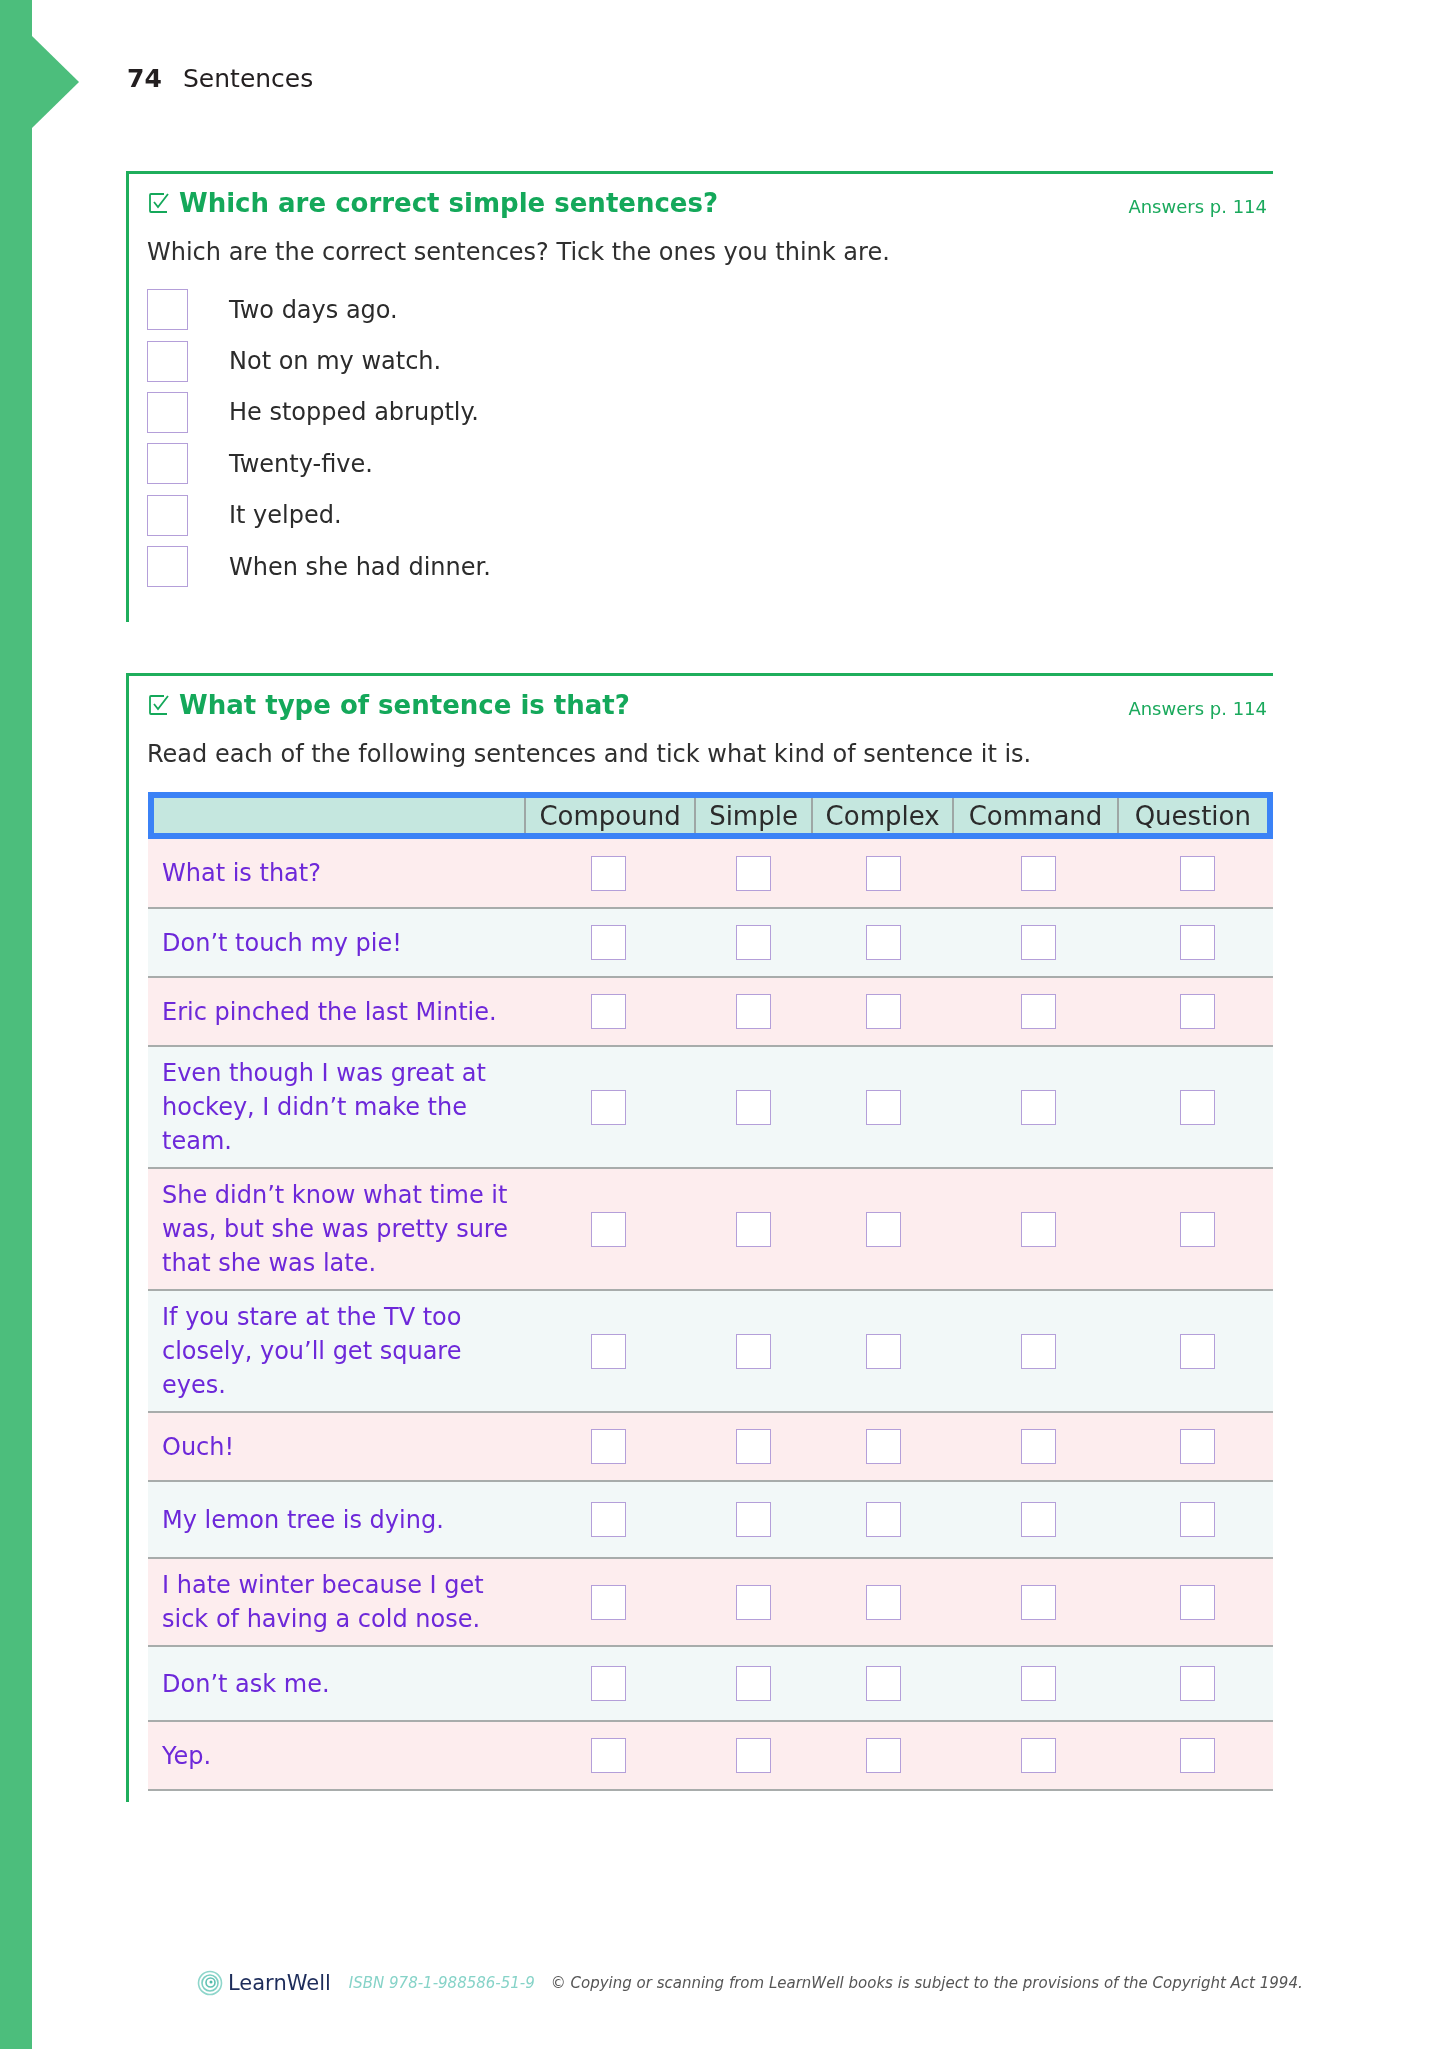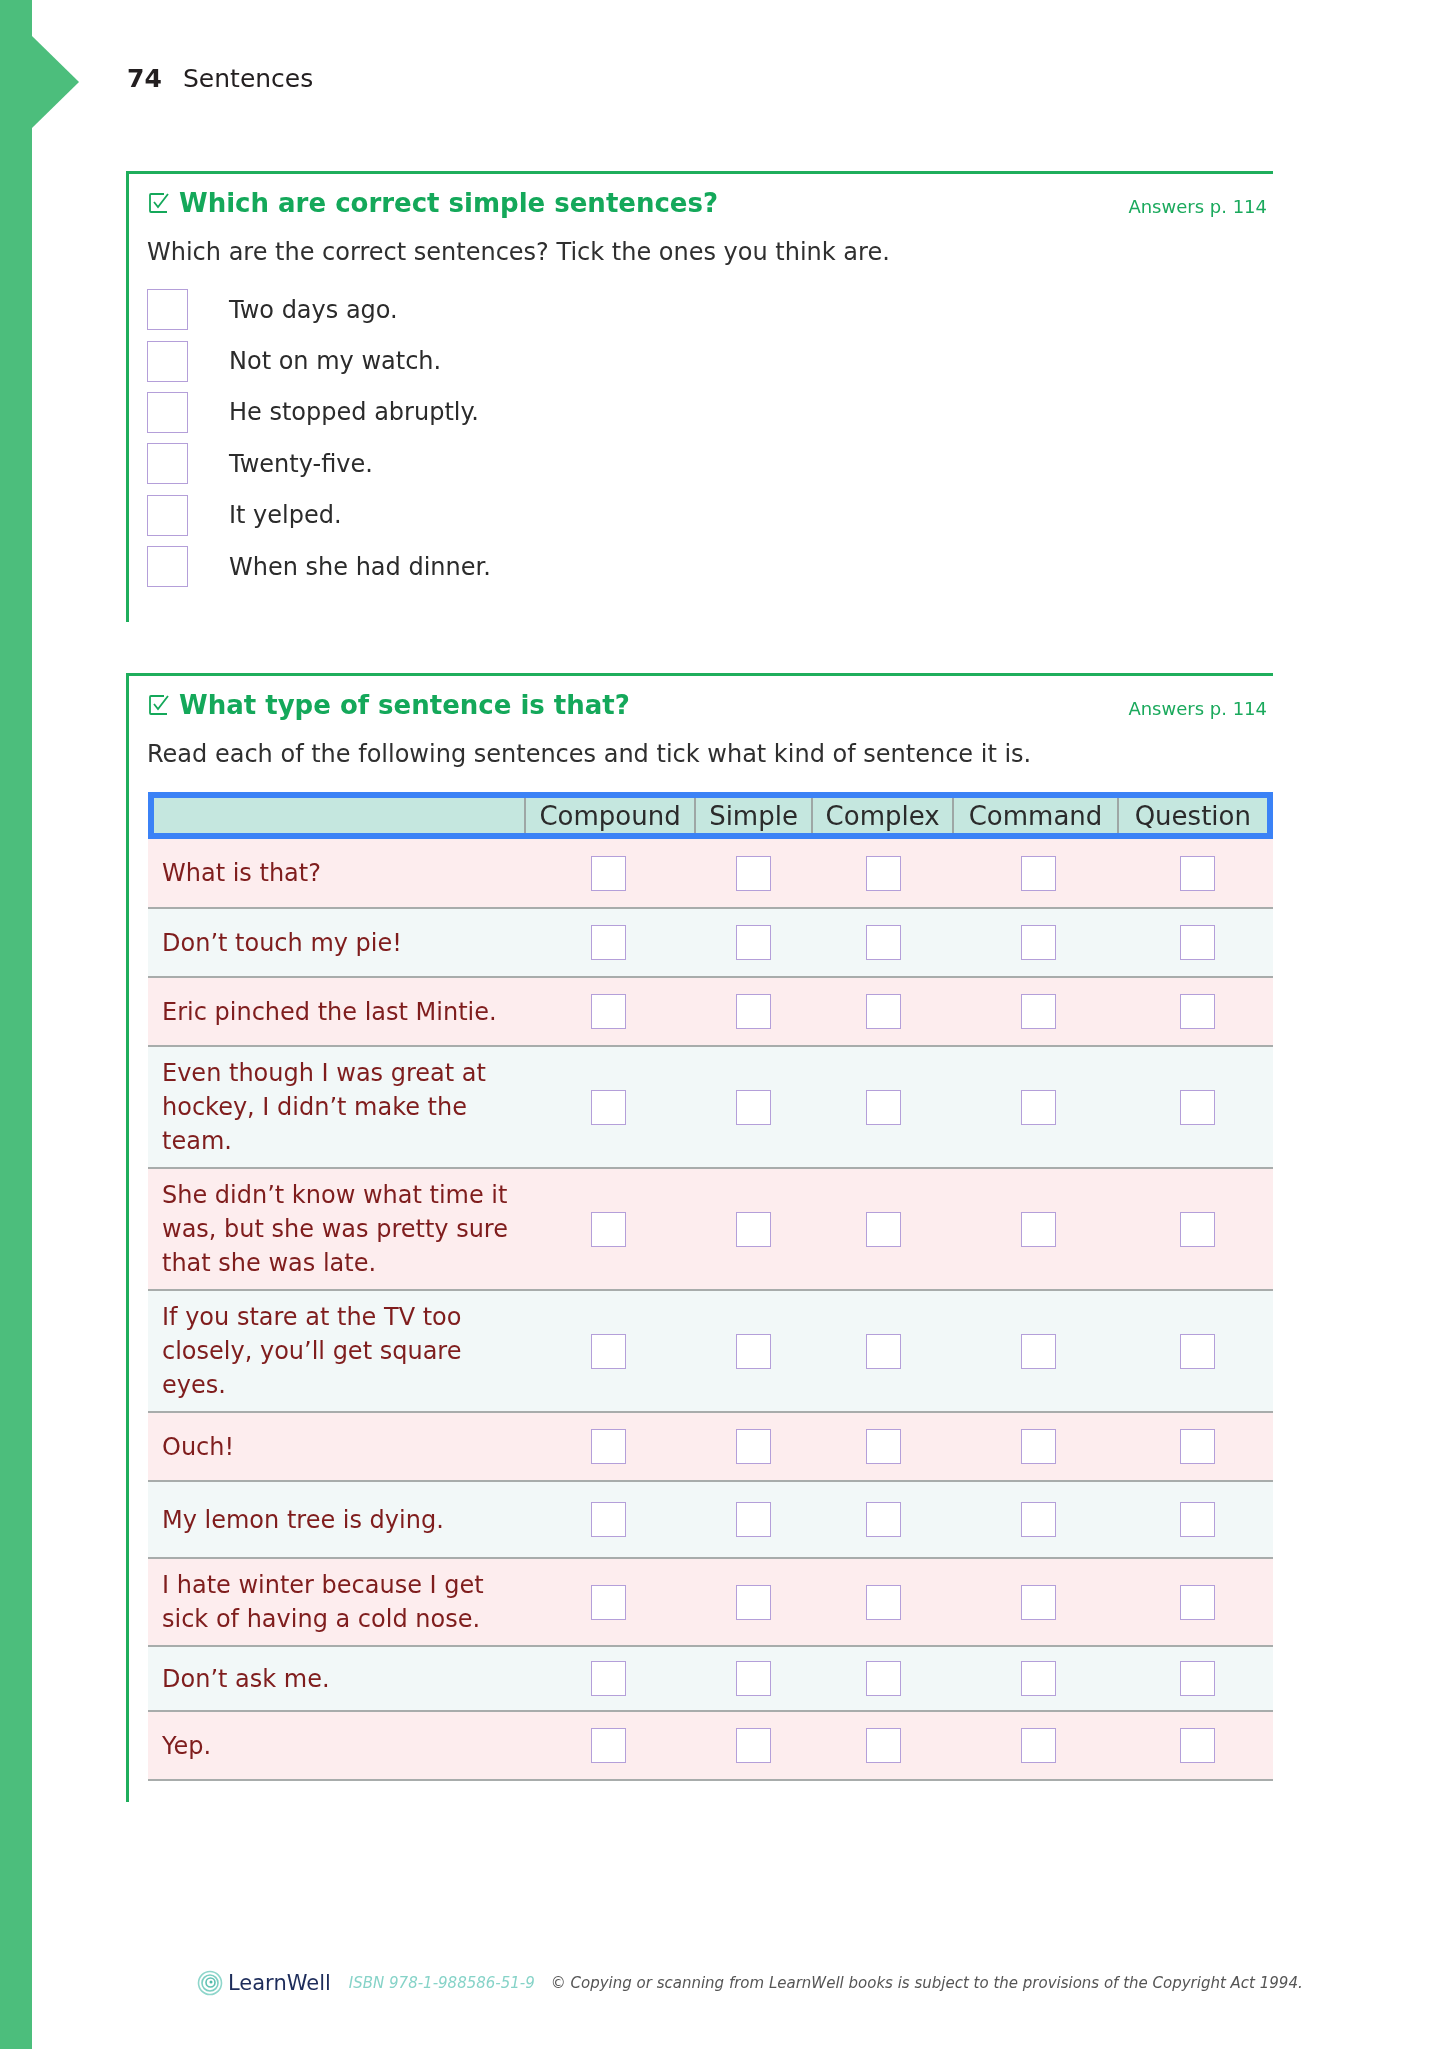--- a/index.html
+++ b/index.html
@@ -35,21 +35,21 @@
   .tbl-head .hcell.first { border-left: none; }
   .c0 { width: 374px; }
   .c1 { width: 172px; }
   .c2 { width: 118px; }
   .c3 { width: 143px; }
   .c4 { width: 166px; }
   .c5 { width: 152px; }
   .trow { display: flex; border-bottom: 2px solid #a8acab; }
   .trow.pink { background: #fdedee; }
   .trow.mint { background: #f2f8f8; }
-  .trow .sent { padding: 0 14px; display: flex; align-items: center; font-size: 24px; line-height: 34px; color: #7f1d1d; }
+  .trow .sent { padding: 0 14px; display: flex; align-items: center; font-size: 24px; line-height: 34px; color: #6d28d9; }
   .trow .cell { display: flex; align-items: center; justify-content: center; }
   .trow .cell .box { width: 35px; height: 35px; }
 
   .footer { position: absolute; left: 197px; top: 1968px; height: 30px; display: flex; align-items: center; }
   .logo-icon { width: 26px; height: 26px; margin-right: 5px; }
   .brand { font-size: 21px; color: #1d2c5a; margin-right: 18px; }
   .isbn { font-size: 15px; font-style: italic; color: #86d3c8; margin-right: 16px; }
   .copy { font-size: 15px; font-style: italic; color: #555555; }
 </style>
 </head>
@@ -286,21 +286,21 @@
           <span class="box"></span>
         </div>
       <div class="cell c4">
           <span class="box"></span>
         </div>
       <div class="cell c5">
           <span class="box"></span>
         </div>
     </div>
 
-    <div class="trow mint" style="height:65px">
+    <div class="trow mint" style="height:75px">
       <div class="sent c0">Don’t ask me.</div>
       <div class="cell c1">
           <span class="box"></span>
         </div>
       <div class="cell c2">
           <span class="box"></span>
         </div>
       <div class="cell c3">
           <span class="box"></span>
         </div>

